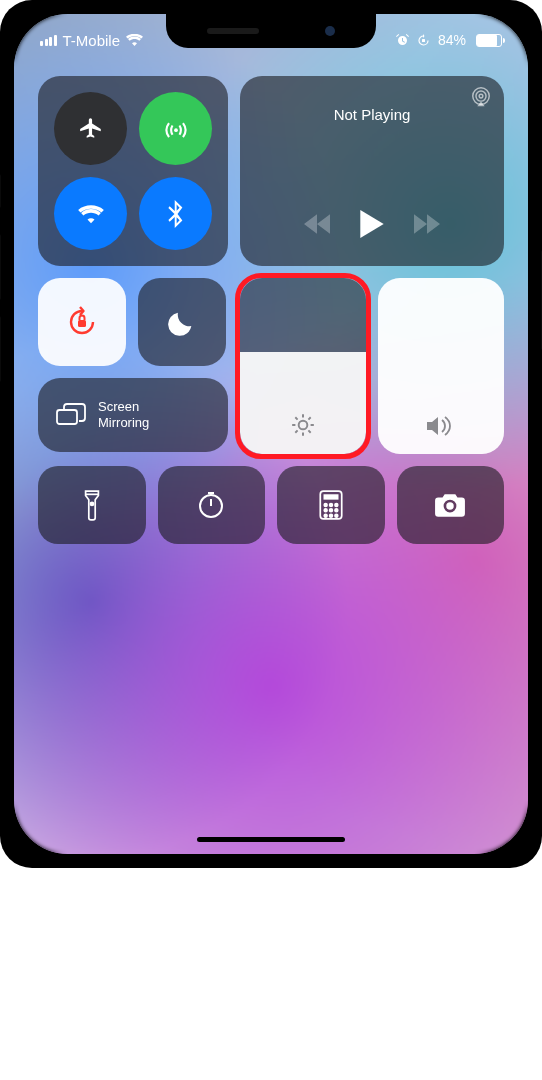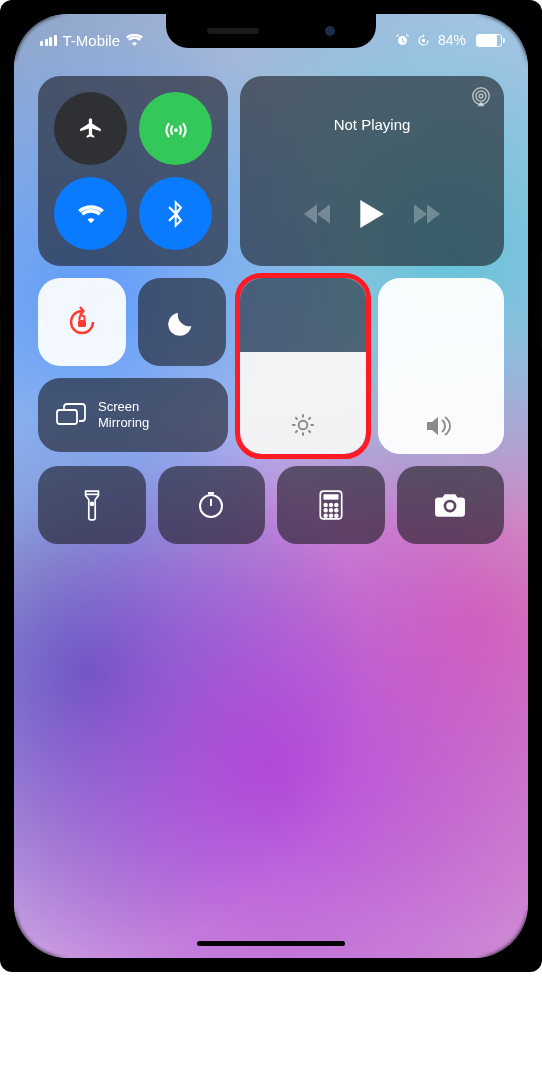--- a/index.html
+++ b/index.html
@@ -1,17 +1,17 @@
 <!DOCTYPE html>
 <html><head>
 <meta charset="utf-8">
 <style>
 * { margin:0; padding:0; box-sizing:border-box; }
 html,body { width:542px; height:1080px; overflow:hidden; font-family:-apple-system,Helvetica,Arial,sans-serif; }
-.frame { width:542px; height:972px; background:#000; border-radius:12px; padding:14px; position:relative; }
+.frame { width:542px; height:868px; background:#000; border-radius:32px; padding:14px; position:relative; }
 .screen { width:100%; height:100%; border-radius:54px; overflow:hidden; position:relative;
   background:
     radial-gradient(circle at 15% 30%, rgba(80,150,255,.85) 0%, rgba(80,150,255,0) 35%),
     radial-gradient(circle at 85% 25%, rgba(60,200,210,.7) 0%, rgba(60,200,210,0) 35%),
     radial-gradient(circle at 50% 80%, rgba(180,60,220,.85) 0%, rgba(180,60,220,0) 45%),
     radial-gradient(circle at 15% 70%, rgba(40,70,170,.75) 0%, rgba(40,70,170,0) 35%),
     radial-gradient(circle at 90% 65%, rgba(220,80,160,.7) 0%, rgba(220,80,160,0) 40%),
     linear-gradient(140deg, #8fa6c9 0%, #b4c4e6 30%, #c7b9e8 55%, #d292d0 100%);
 }
 .screen::before { content:""; position:absolute; inset:0; backdrop-filter:blur(2px); }
@@ -33,21 +33,21 @@
 .battfig::after { content:""; position:absolute; right:-4px; top:3px; width:2px; height:5px; background:#fff; border-radius:0 2px 2px 0; }
 .battfill { height:100%; background:#fff; border-radius:1px; width:84%; }
 .content { position:absolute; top:62px; left:0; right:0; padding:0 24px; z-index:2; }
 .row { display:flex; gap:12px; margin-bottom:12px; }
 .module { background:rgba(25,25,30,.6); border-radius:22px; }
 .conn { width:190px; height:190px; display:grid; grid-template-columns:1fr 1fr; grid-template-rows:1fr 1fr; gap:12px; padding:16px; }
 .cbtn { border-radius:50%; display:flex; align-items:center; justify-content:center; }
 .cbtn.dark { background:#2f3033; }
 .cbtn.green { background:#34c759; }
 .cbtn.blue { background:#0a7aff; }
-.media { flex:1; height:190px; position:relative; padding:20px; display:flex; flex-direction:column; }
+.media { flex:1; height:190px; position:relative; padding:10px; display:flex; flex-direction:column; }
 .airpl { position:absolute; top:10px; right:12px; color:rgba(255,255,255,.6); }
 .nptxt { color:#fff; font-size:15px; font-weight:500; text-align:center; margin-top:20px; }
 .mctr { display:flex; align-items:center; justify-content:center; gap:30px; margin-top:auto; margin-bottom:18px; }
 .mctr .disabled { color:rgba(255,255,255,.28); }
 .mctr .play { color:#fff; }
 .small { width:88px; height:88px; display:flex; align-items:center; justify-content:center; }
 .lock.small { background:rgba(255,255,255,.92); border-radius:22px; }
 .mirror { width:190px; height:74px; display:flex; align-items:center; gap:12px; padding:12px 18px; color:#fff; font-size:13px; line-height:1.2; }
 .midright { flex:1; display:flex; gap:12px; }
 .vslider { flex:1; background:rgba(25,25,30,.55); border-radius:22px; position:relative; overflow:hidden; height:176px; }

